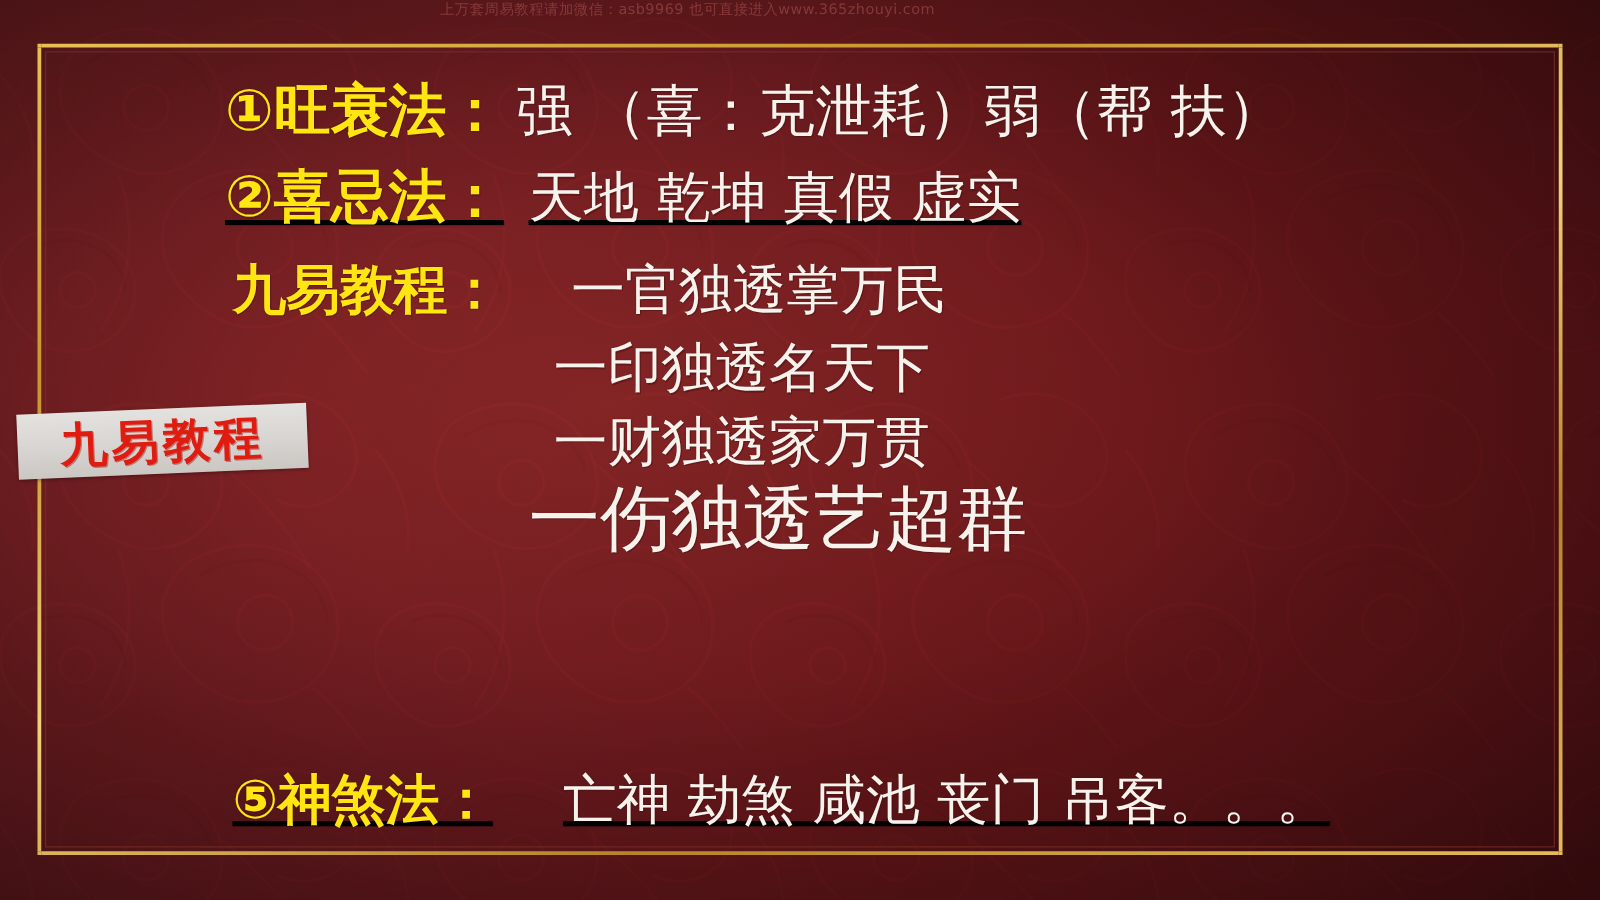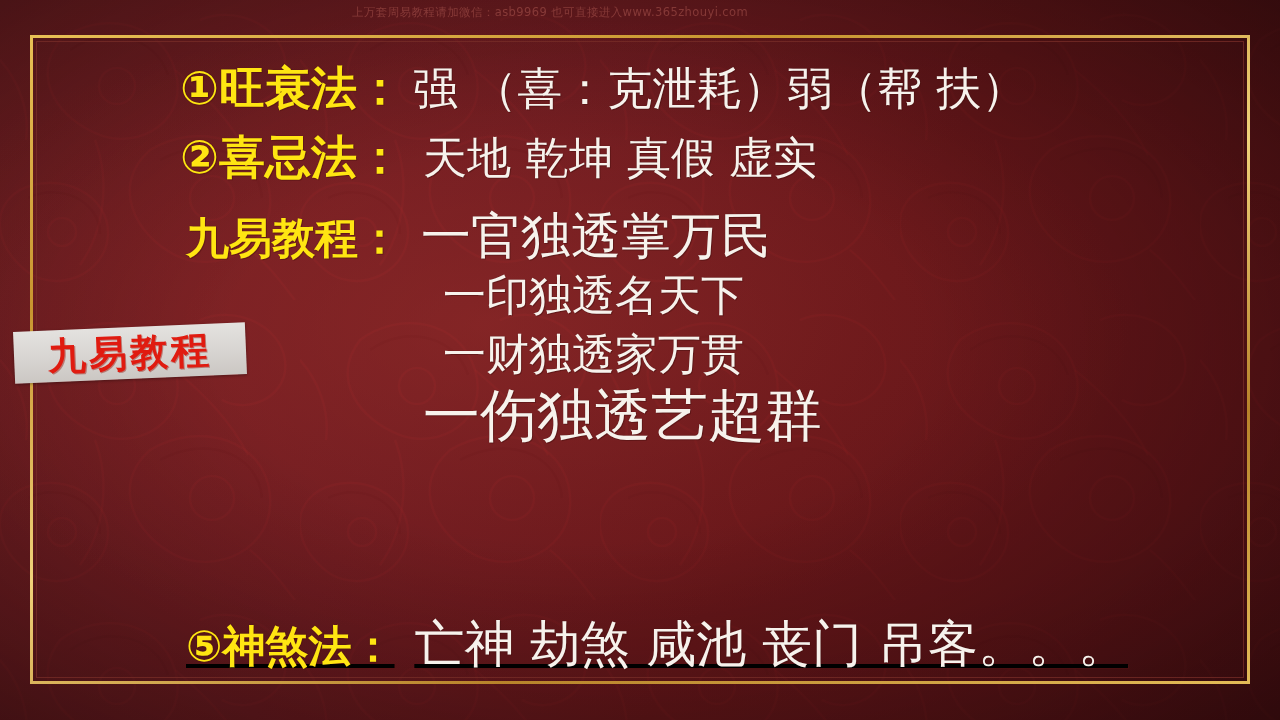--- a/index.html
+++ b/index.html
@@ -36,21 +36,20 @@
     background: radial-gradient(ellipse 78% 78% at 45% 48%, rgba(0,0,0,0) 35%, rgba(0,0,0,0.28) 78%, rgba(0,0,0,0.45) 100%);
   }
 
   
   #promo-strip {
     position: absolute;
     left: 0; top: 0;
     width: 1100px;
     height: 24px;
     display: flex;
-    align-items: center;
     justify-content: center;
     z-index: 6;
   }
   #promo-text {
     font-size: 11.5px;
     letter-spacing: 0.4px;
     color: rgba(196, 104, 96, 0.42);
     white-space: nowrap;
     font-family: "DejaVu Sans", "Liberation Sans", sans-serif;
   }
@@ -104,31 +103,31 @@
     position: absolute;
     white-space: nowrap;
     color: #f7f2ec;
     font-weight: 400;
     line-height: 1;
     text-shadow: 0 0 1px rgba(0,0,0,0.35), 1px 1px 0 rgba(80,18,18,0.5);
   }
 
   
   #line1 { left: 180px; top: 65px;  font-size: 46px; }
-  #line2 { left: 180px; top: 134px; font-size: 46px; }
+  #line2 { left: 180px; top: 134px; font-size: 46px; text-decoration: underline; }
   #line3 { left: 186px; top: 211px; font-size: 43px; }
   #sub1  { left: 443px; top: 274px; font-size: 43px; }
   #sub2  { left: 443px; top: 333px; font-size: 43px; }
   #sub3  { left: 423px; top: 392px; font-size: 57px; font-family: Liberation Mono, monospace; }
   #line4 { left: 186px; top: 505px; font-size: 43px; }
   #line5 { left: 186px; top: 619px; font-size: 43px; text-decoration: underline; }
 
   #line1 .val { font-size: 45px; }
   #line2 .val { font-size: 44px; }
-  #line3 .val, #line4 .val, #line5 .val { font-size: 50px; }
+  #line3 .val, #line4 .val, #line5 .val { font-size: 43px; margin-left: 36px; }
 
   .gap-sm { display: inline-block; width: 10px; }
   .gap-md { display: inline-block; width: 20px; }
 
   
   #watermark {
     position: absolute;
     left: 14px;
     top: 327px;
     width: 232px;

